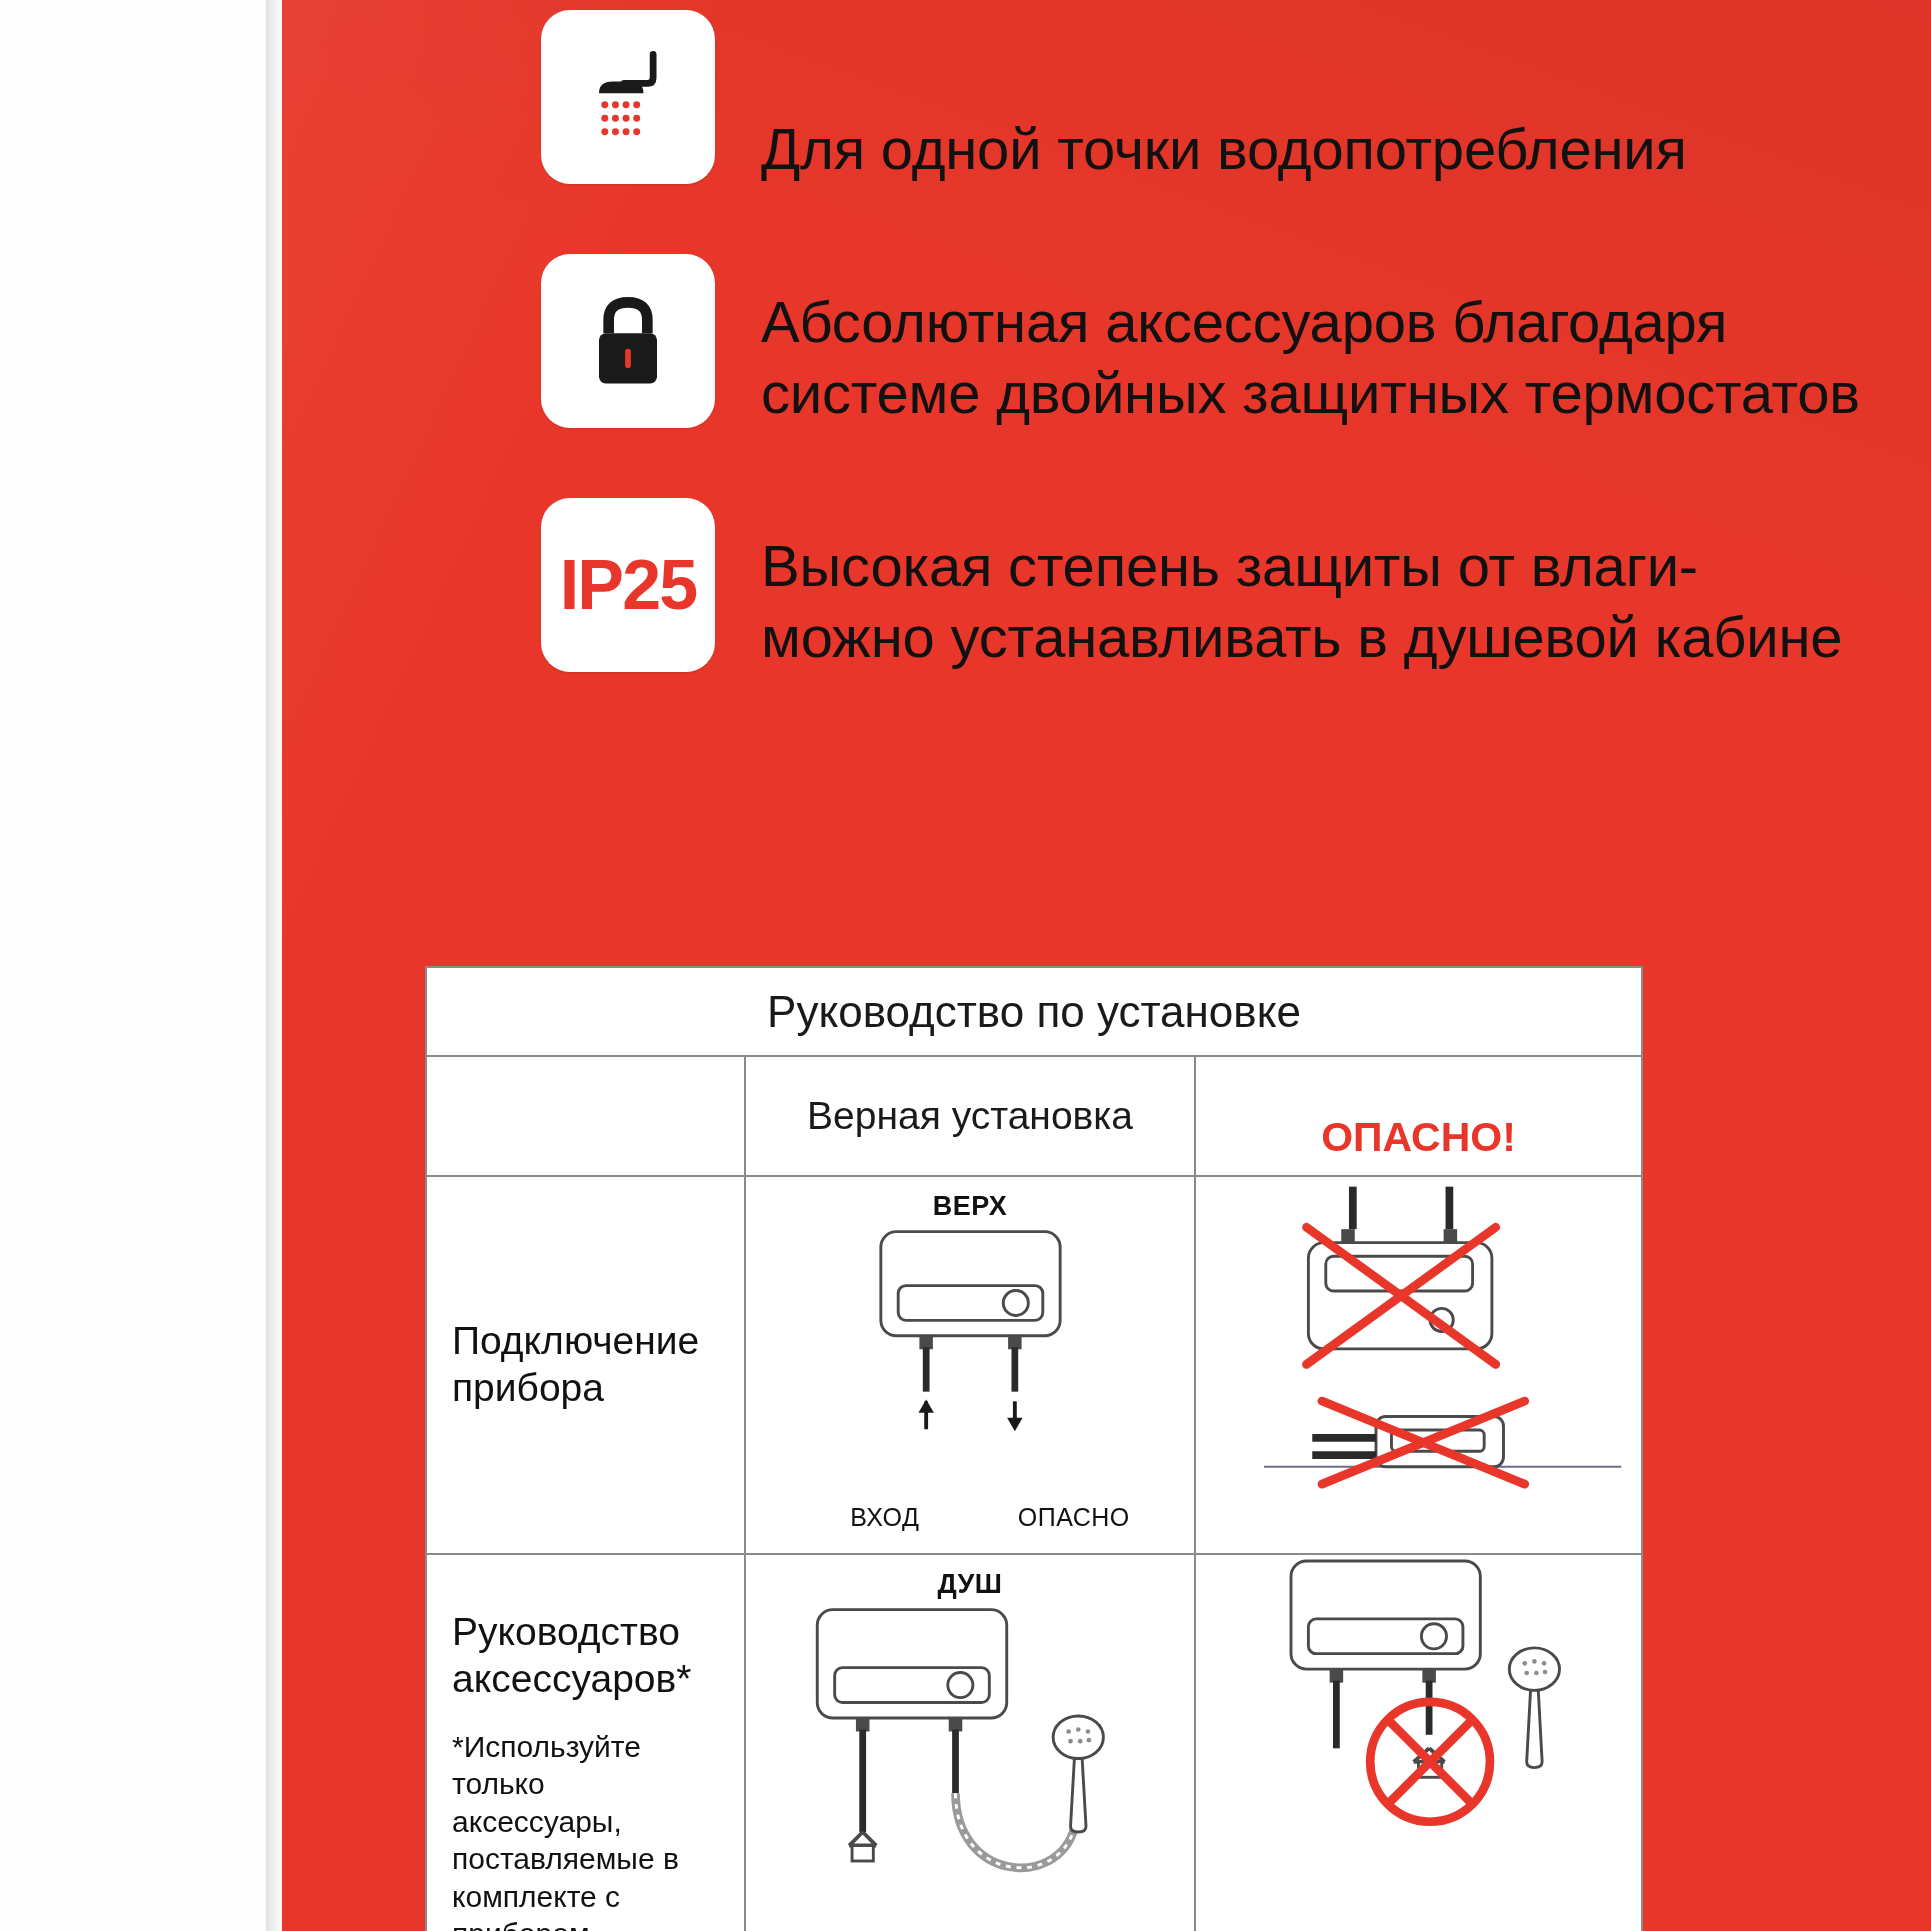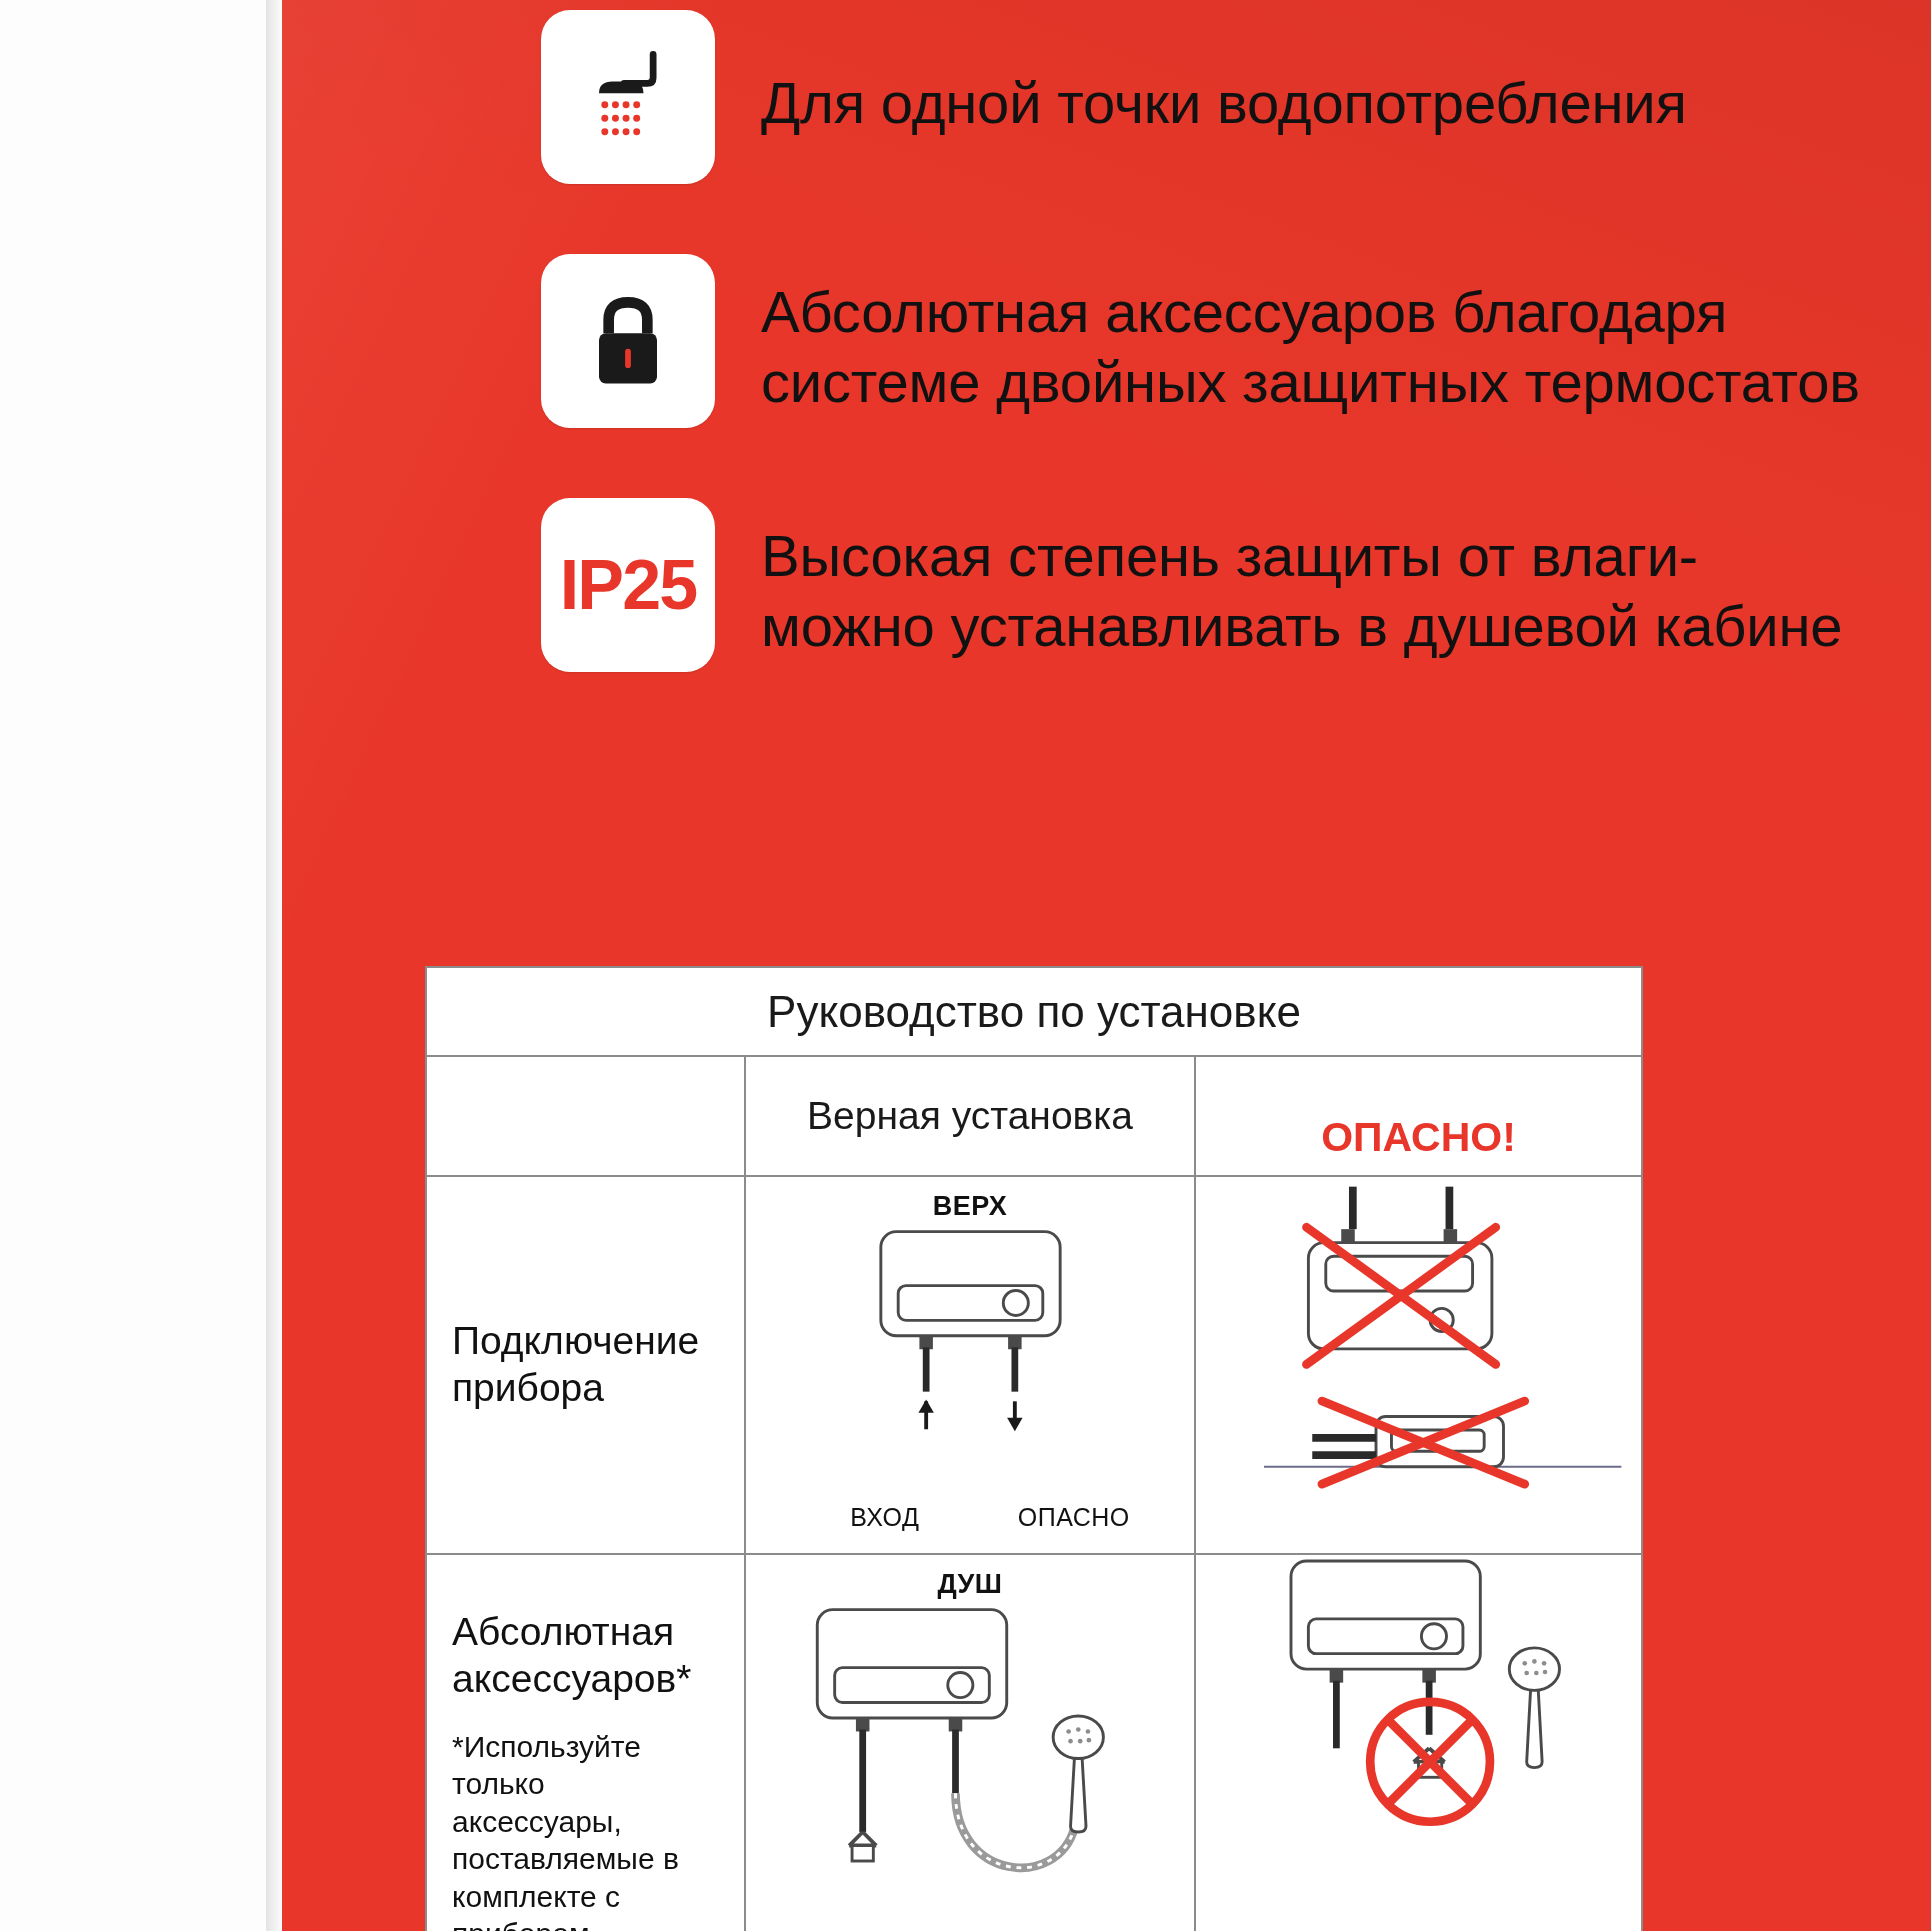--- a/index.html
+++ b/index.html
@@ -50,21 +50,21 @@
 
   
   .features {
     position: absolute;
     left: 541px;
     top: 9.7px;
     width: 1332px;
   }
   .feature {
     display: flex;
-    align-items: center;
+    align-items: flex-end;
     margin-bottom: 70px;
   }
   .feature .badge {
     width: 174px;
     height: 174px;
     background: #ffffff;
     border-radius: 29px;
     flex: 0 0 174px;
     display: flex;
     align-items: center;
@@ -331,21 +331,21 @@
               <line x1="120" y1="232" x2="330" y2="318"></line>
               <line x1="330" y1="232" x2="120" y2="318"></line>
             </g>
           </svg>
         </span>
       </div>
     </div>
 
     <div class="trow body-row-2">
       <div class="c1">
-        <div class="rowlabel">Абсолютная аксессуаров*</div>
+        <div class="rowlabel">Руководство аксессуаров*</div>
         <div class="note">*Используйте только аксессуары, поставляемые в комплекте с прибором</div>
       </div>
 
       <div class="c2">
         <div class="capt">ДУШ</div>
         <span>
           <svg width="406" height="319" viewBox="0 0 420 330">
             <rect x="52" y="10" width="196" height="112" rx="16" fill="#ffffff" stroke="#4a4a4a" stroke-width="3"></rect>
             <rect x="70" y="70" width="160" height="36" rx="8" fill="#ffffff" stroke="#4a4a4a" stroke-width="3"></rect>
             <circle cx="200" cy="88" r="13" fill="#ffffff" stroke="#4a4a4a" stroke-width="3"></circle>

